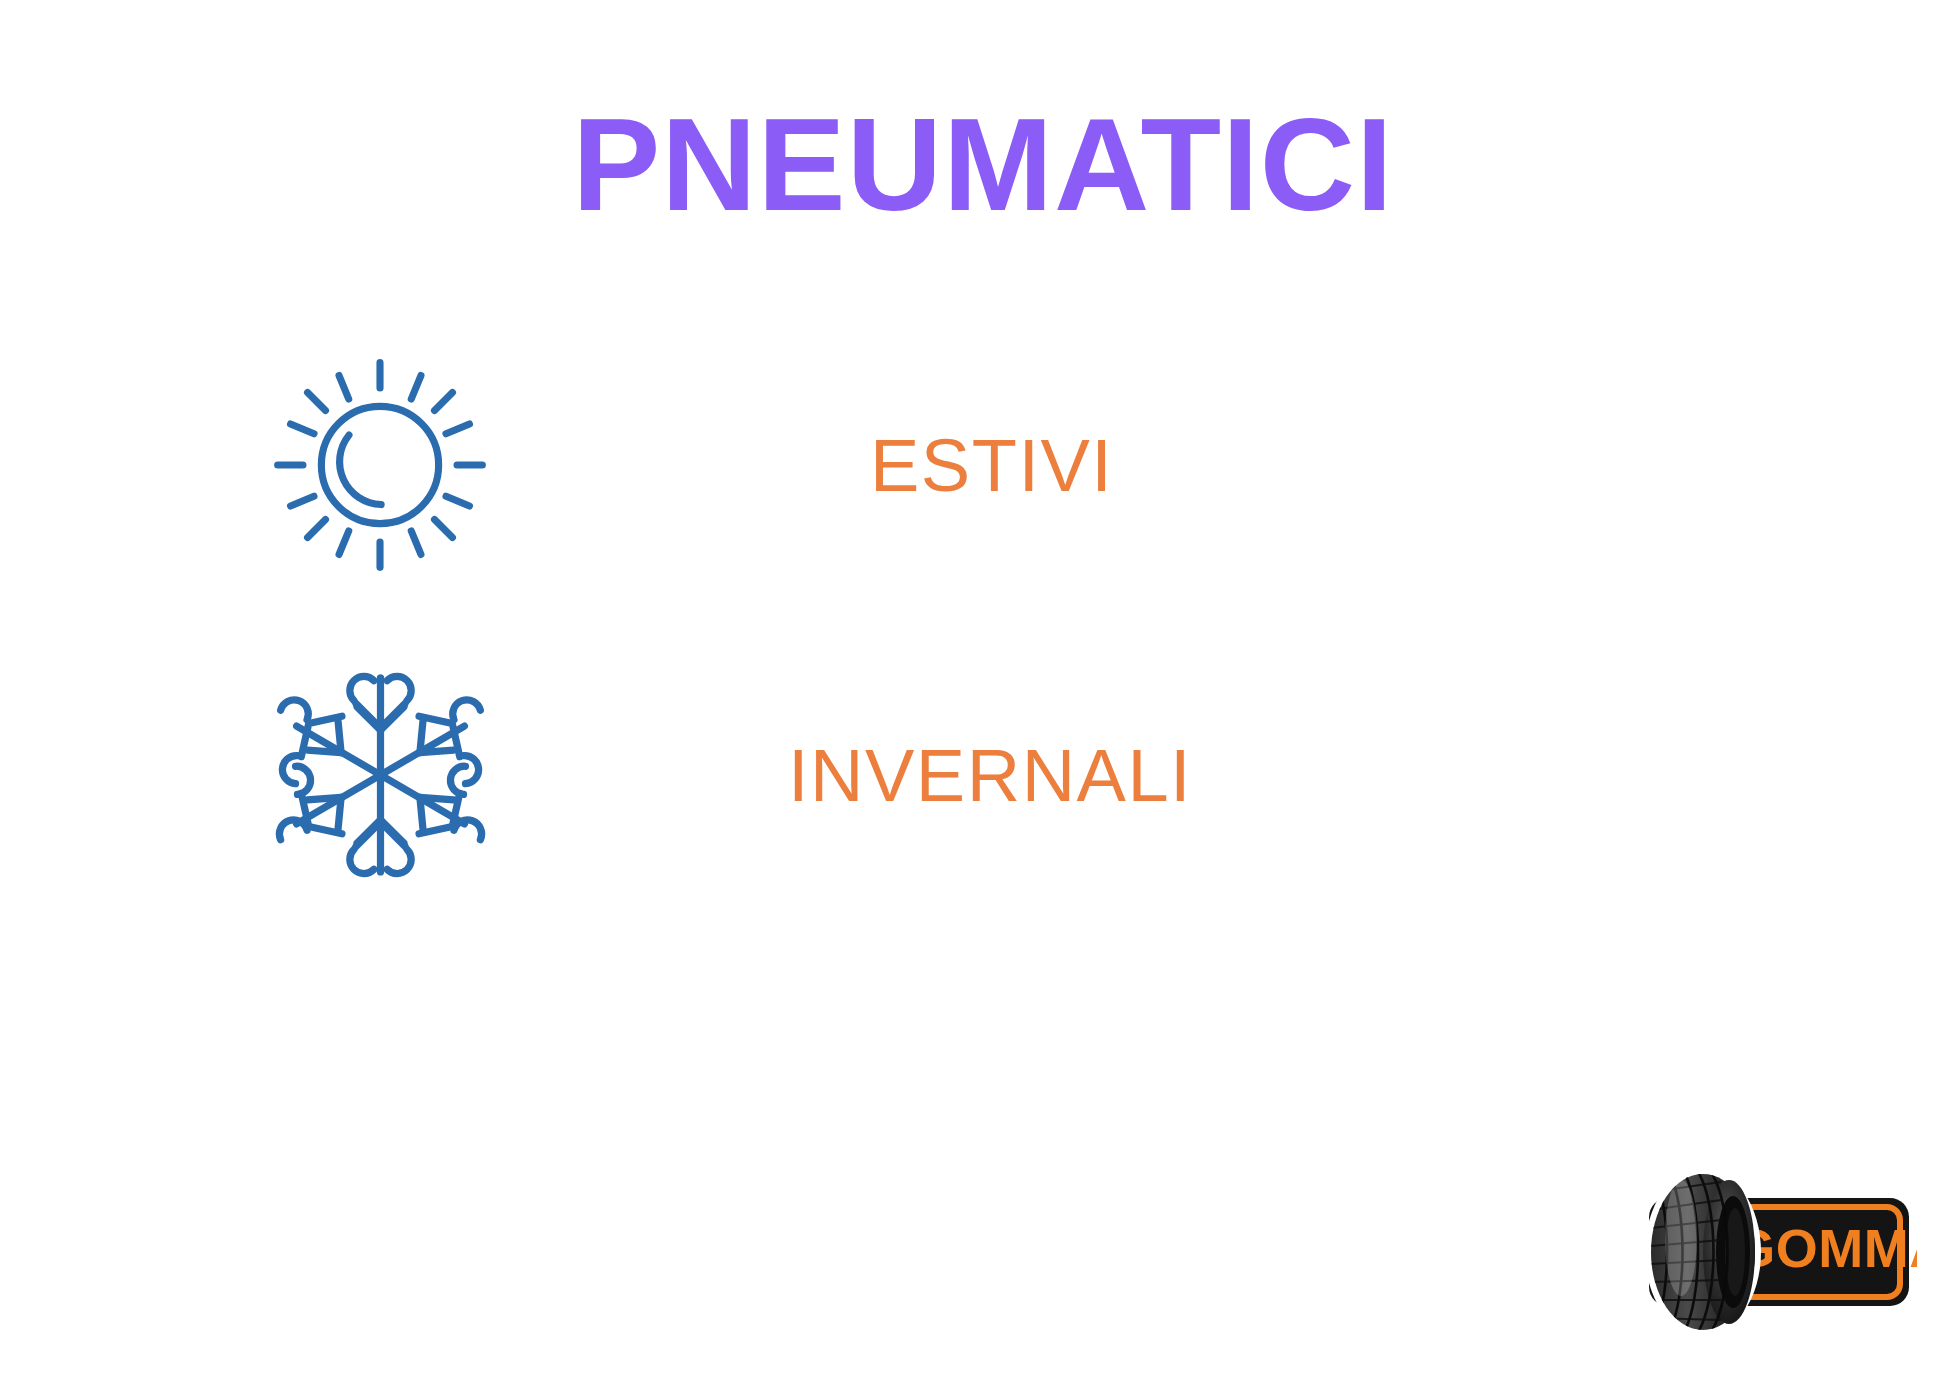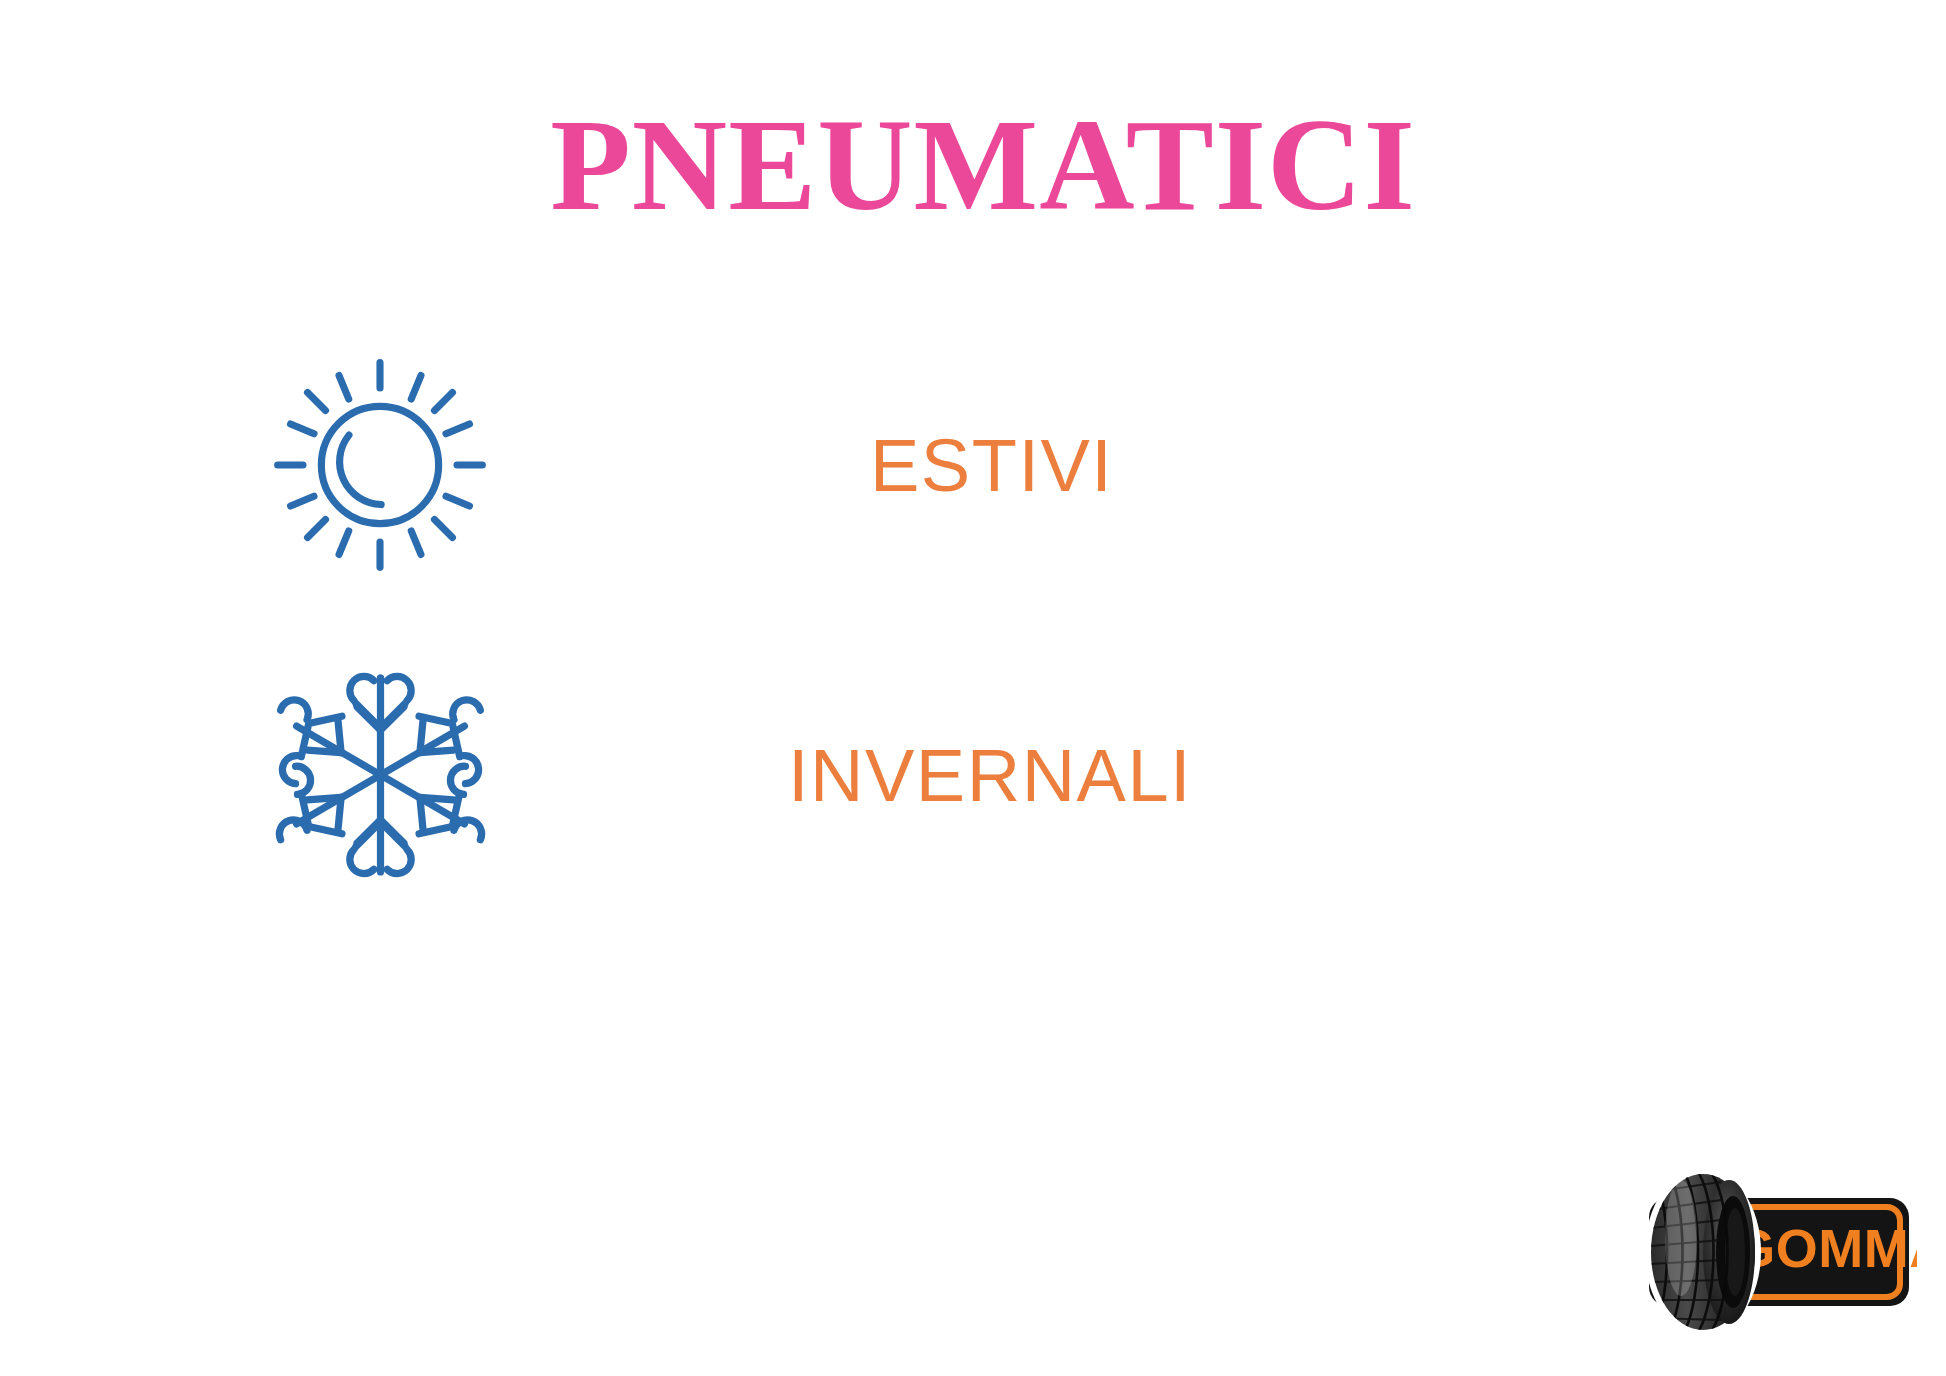--- a/index.html
+++ b/index.html
@@ -18,26 +18,26 @@
     overflow: hidden;
   }
 
   
   #title {
     position: absolute;
     left: 0;
     top: 96px;
     width: 1946px;
     text-align: center;
-    font-family: Liberation Serif, serif;
+    font-family: Liberation Sans, sans-serif;
     font-weight: bold;
     font-size: 132px;
     line-height: 1.05;
     letter-spacing: 1px;
-    color: #ec4899;
+    color: #8b5cf6;
     white-space: nowrap;
   }
   
   #title-inner {
     display: inline-block;
     transform: translateX(10px);
   }
 
   
   .row {

